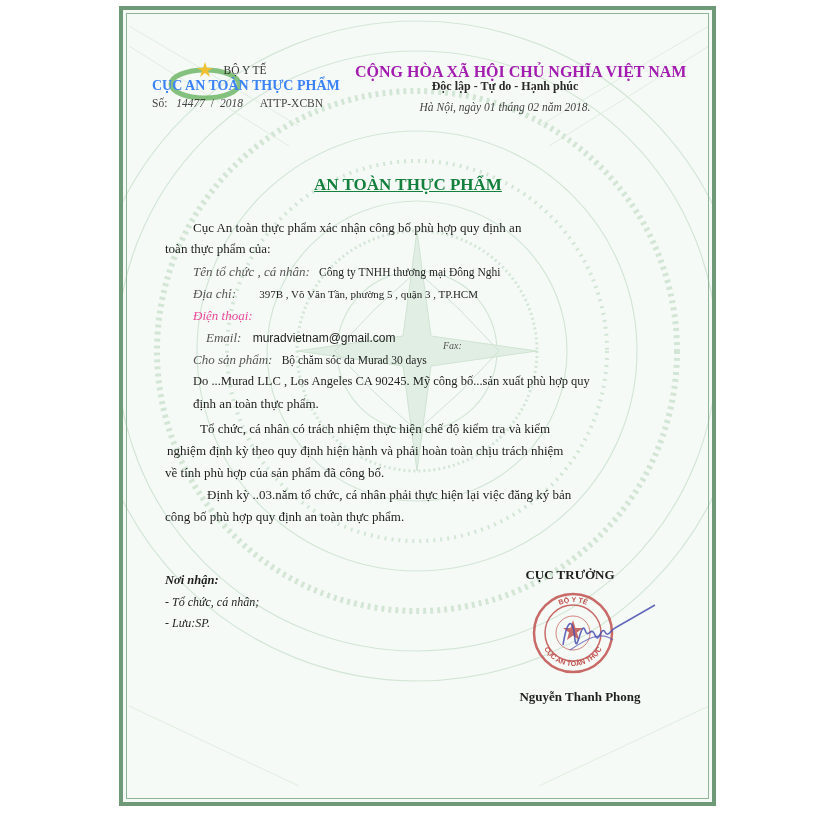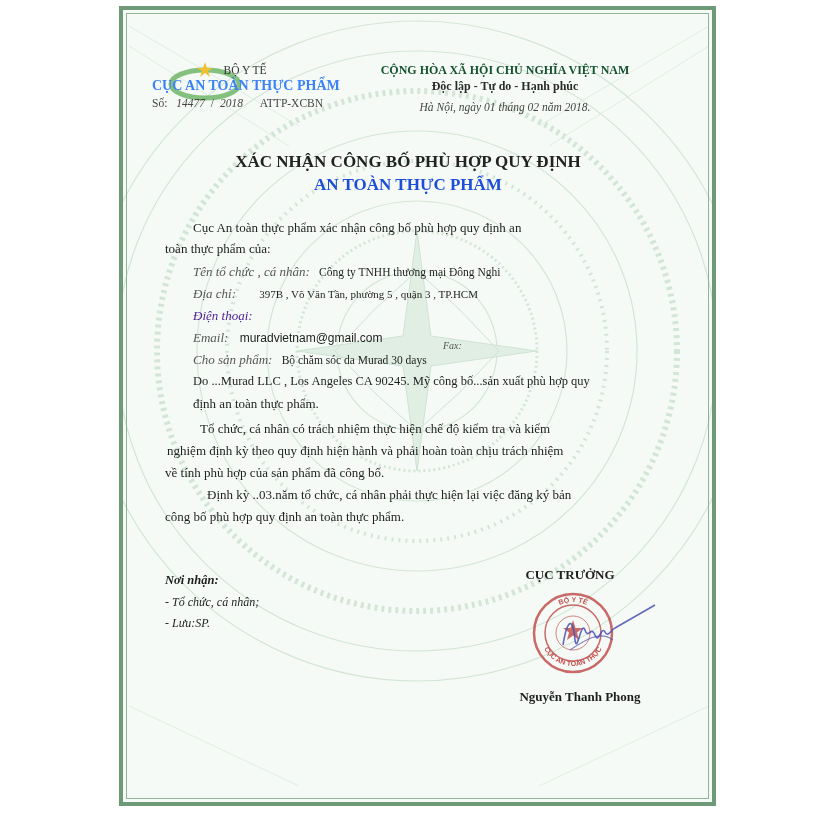--- a/index.html
+++ b/index.html
@@ -59,41 +59,40 @@
   <div class="abs c" style="left:130px; top:64px; width:230px; font-size:11.5px; color:#333;">BỘ Y TẾ</div>
   <div class="abs b" style="left:152px; top:78px; font-size:14px; color:#3b82f6;">CỤC AN TOÀN THỰC PHẨM</div>
   <div class="abs" style="left:152px; top:97px; font-size:11.5px; color:#444;">
     <span>Số:</span>
     <span class="i" style="margin-left:6px;">14477</span>
     <span style="margin:0 3px;">/</span>
     <span class="i">2018</span>
     <span style="margin-left:14px;">ATTP-XCBN</span>
   </div>
 
-  <div class="abs b c" style="left:355px; top:63px; width:300px; font-size:12px; color:#14532d;">CỘNG HÒA XÃ HỘI CHỦ NGHĨA VIỆT NAM</div>
+  <div class="abs b c" style="left:355px; top:63px; width:300px; font-size:16px; color:#a21caf;">CỘNG HÒA XÃ HỘI CHỦ NGHĨA VIỆT NAM</div>
   <div class="abs b c" style="left:355px; top:79px; width:300px; font-size:12px; color:#2a2a2a;">Độc lập - Tự do - Hạnh phúc</div>
   <div class="abs i c" style="left:355px; top:101px; width:300px; font-size:11.5px; color:#444;">Hà Nội, ngày 01 tháng 02 năm 2018.</div>
 
-  <div class="abs b c" style="left:130px; top:152px; width:556px; font-size:17px; color:#222;">XÁC NHẬN CÔNG BỐ PHÙ HỢP QUY ĐỊNH</div>
-  <div class="abs b c" style="left:130px; top:175px; width:556px; font-size:17px; color:#1d4ed8;">AN TOÀN THỰC PHẨM</div>
+  <div class="abs b c" style="left:130px; top:175px; width:556px; font-size:17px; color:#15803d;text-decoration:underline;">AN TOÀN THỰC PHẨM</div>
 
   <div class="abs" style="left:193px; top:220px; font-size:13px;">Cục An toàn thực phẩm xác nhận công bố phù hợp quy định an</div>
   <div class="abs" style="left:165px; top:241px; font-size:13px;">toàn thực phẩm của:</div>
 
   <div class="abs" style="left:193px; top:264px; font-size:13px;">
     <span class="i" style="color:#555;">Tên tổ chức , cá nhân:</span>
     <span style="margin-left:6px; font-size:11.5px;">Công ty TNHH thương mại Đông Nghi</span>
   </div>
   <div class="abs" style="left:193px; top:286px; font-size:13px;">
     <span class="i" style="color:#555;text-align:center;">Địa chỉ:</span>
     <span style="margin-left:20px; font-size:11px;">397B , Võ Văn Tần, phường 5 , quận 3 , TP.HCM</span>
   </div>
-  <div class="abs i" style="left:193px; top:308px; font-size:13px; color:#4c1d95;">Điện thoại:</div>
+  <div class="abs i" style="left:193px; top:308px; font-size:13px; color:#ec4899;">Điện thoại:</div>
   <div class="abs i" style="left:443px; top:308px; font-size:10px; color:#555;margin-top:32px;">Fax:</div>
-  <div class="abs" style="left:193px; top:330px; font-size:13px;text-align:center;">
+  <div class="abs" style="left:206px; top:330px; font-size:13px;text-align:center;">
     <span class="i" style="color:#555;">Email:</span>
     <span style="margin-left:8px; font-family:'Liberation Sans', sans-serif; font-size:12px;">muradvietnam@gmail.com</span>
   </div>
   <div class="abs" style="left:193px; top:352px; font-size:13px;">
     <span class="i" style="color:#555;">Cho sản phẩm:</span>
     <span style="margin-left:6px; font-size:11.5px;">Bộ chăm sóc da Murad 30 days</span>
   </div>
   <div class="abs" style="left:193px; top:374px; font-size:12.5px;">Do ...Murad LLC , Los Angeles CA 90245. Mỹ công bố...sản xuất phù hợp quy</div>
   <div class="abs" style="left:193px; top:396px; font-size:13px;">định an toàn thực phẩm.</div>
 

